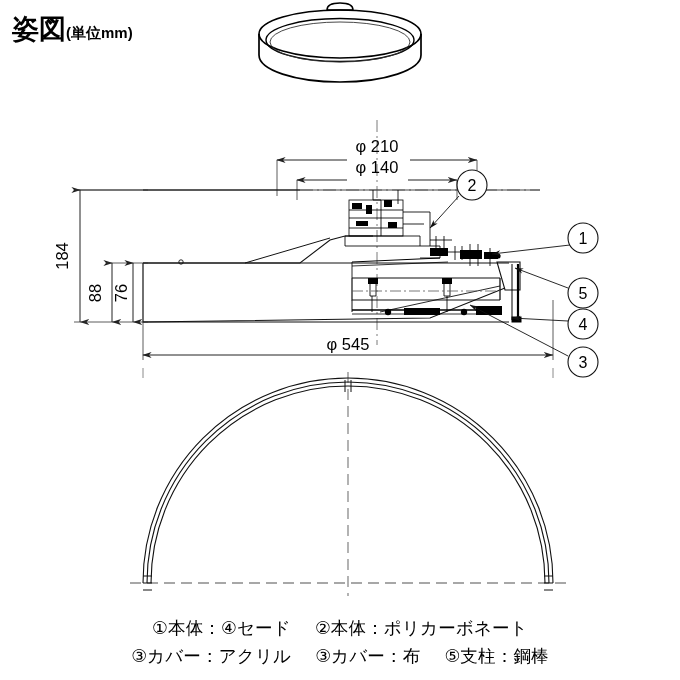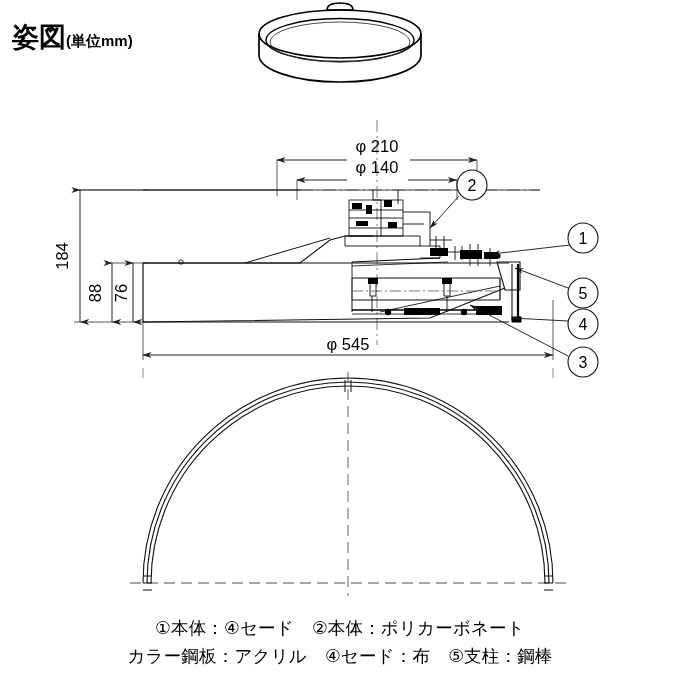--- a/index.html
+++ b/index.html
@@ -18,21 +18,21 @@
   #drawing-root {
     position: absolute;
     left: 0;
     top: 0;
     width: 680px;
     height: 680px;
   }
   .title-block {
     position: absolute;
     left: 12px;
-    top: 24px;
+    top: 16px;
     white-space: nowrap;
     text-align: right;
   }
   .title-main {
     font-size: 27px;
     font-weight: bold;
     letter-spacing: 0px;
     line-height: 1;
   }
   .title-unit {
@@ -47,21 +47,21 @@
     width: 680px;
     text-align: center;
   }
   .legend-line {
     font-size: 17.5px;
     line-height: 28px;
     white-space: nowrap;
     letter-spacing: 0.2px;
   }
   .legend-line span + span {
-    margin-left: 18px;
+    margin-left: 24px;
   }
   svg { display: block; }
   text { font-family: "Liberation Sans", "DejaVu Sans", sans-serif; }
 </style>
 </head>
 <body>
 
 <div id="drawing-root">
 
   <div class="title-block">
@@ -290,17 +290,17 @@
       <line x1="544" y1="583" x2="553" y2="583" stroke="#111" stroke-width="1"></line>
       <line x1="544" y1="590" x2="553" y2="590" stroke="#111" stroke-width="1"></line>
     </g>
   </svg>
 
   <div class="legend-block">
     <div class="legend-line">
       <span>①本体：④セード</span><span>②本体：ポリカーボネート</span>
     </div>
     <div class="legend-line">
-      <span>カラー鋼板：アクリル</span><span>④セード：布</span><span>⑤支柱：鋼棒</span>
+      <span>③カバー：アクリル</span><span>③カバー：布</span><span>⑤支柱：鋼棒</span>
     </div>
   </div>
 
 </div>
 
 </body></html>

